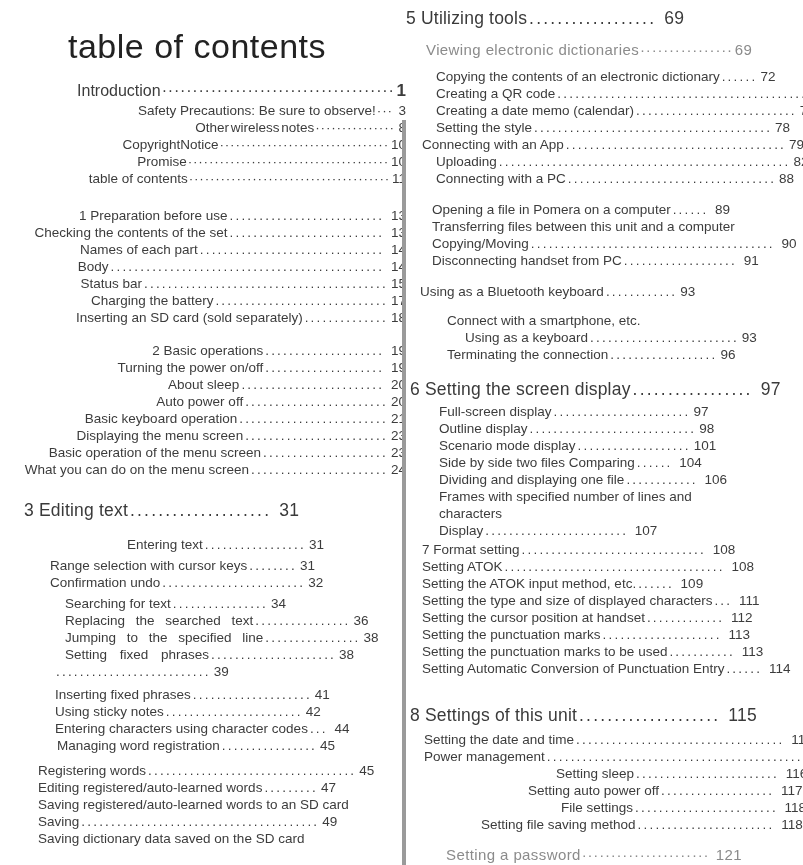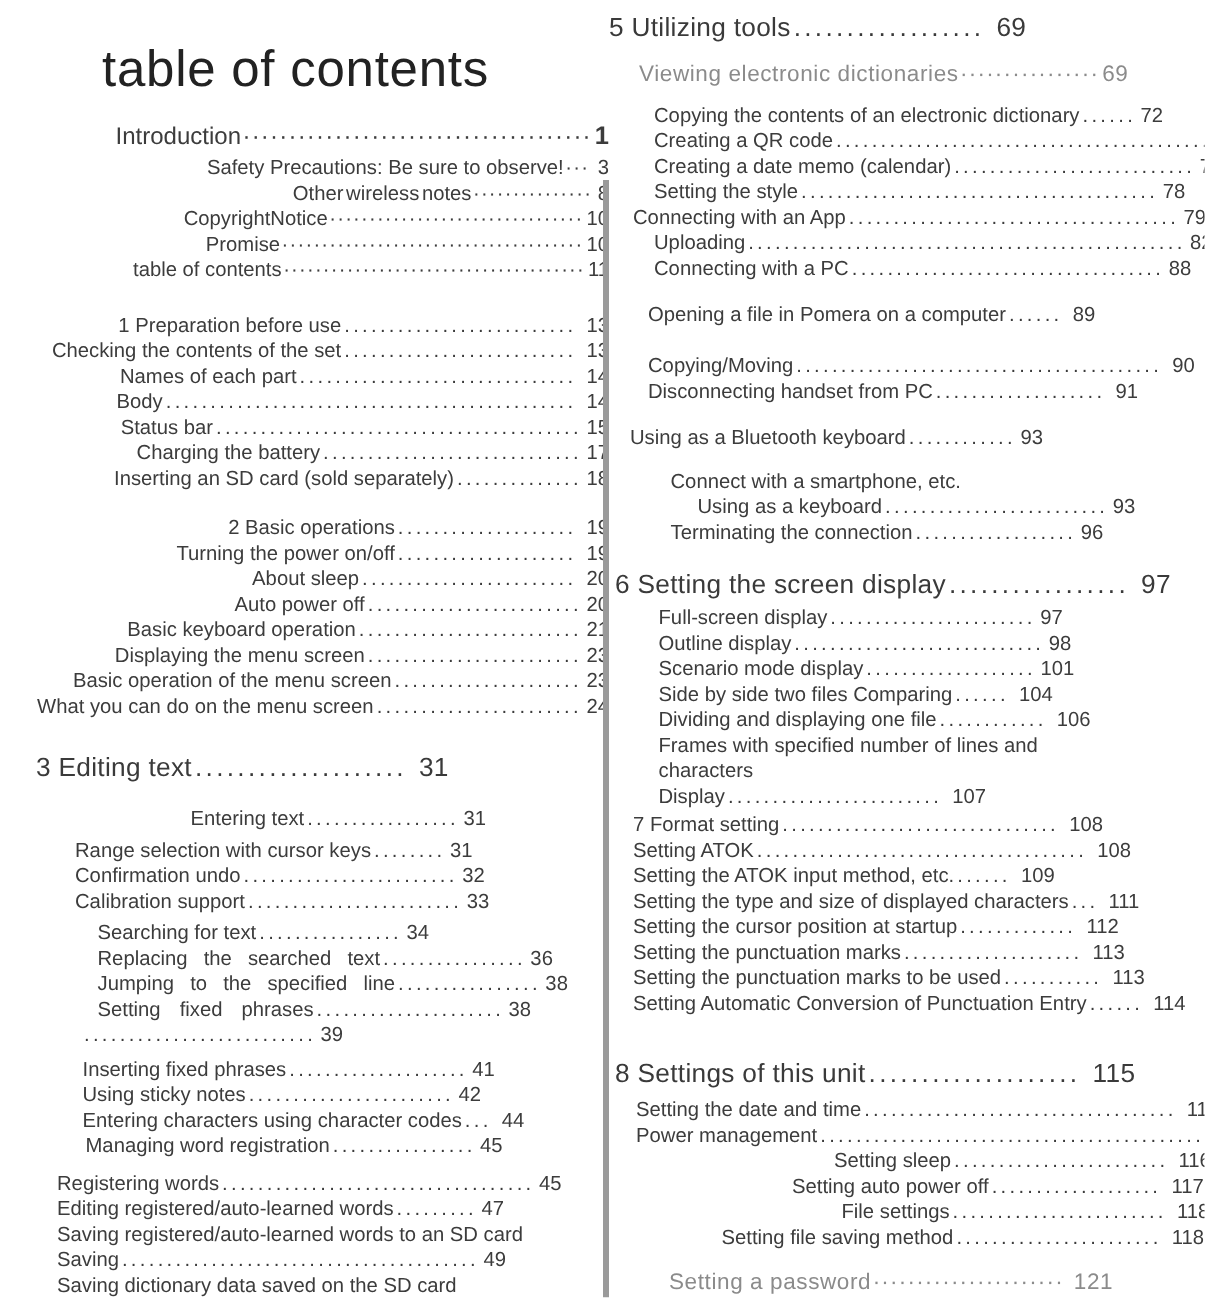--- a/index.html
+++ b/index.html
@@ -58,21 +58,20 @@
         <div class="row"><span class="t">Basic operation of the menu screen</span><span class="lead dot">.....................</span><span class="p">23</span></div>
         <div class="row"><span class="t">What you can do on the menu screen</span><span class="lead dot">.......................</span><span class="p">24</span></div>
       </div>
       <div class="block al" style="margin-top: 20px;">
         <div class="row hdr" style="margin-left: 4px;"><span class="t">3 Editing text</span><span class="lead dot">....................</span><span class="p"> 31</span></div>
       </div>
       <div class="block al" style="margin-top: 14px;">
         <div class="row" style="margin-left: 107px;"><span class="t">Entering text</span><span class="lead dot">.................</span><span class="p">31</span></div>
         <div class="row" style="margin-left: 30px; margin-top: 4px;"><span class="t">Range selection with cursor keys</span><span class="lead dot">........</span><span class="p">31</span></div>
         <div class="row" style="margin-left: 30px;"><span class="t">Confirmation undo</span><span class="lead dot">........................</span><span class="p">32</span></div>
-        <div class="row" style="margin-left: 30px;"><span class="t">Calibration support</span><span class="lead dot">........................</span><span class="p">33</span></div>
         <div class="row" style="margin-left: 45px; margin-top: 4px;"><span class="t">Searching for text</span><span class="lead dot">................</span><span class="p">34</span></div>
         <div class="row" style="margin-left: 45px; word-spacing: 7px;"><span class="t">Replacing the searched text</span><span class="lead dot">................</span><span class="p">36</span></div>
         <div class="row" style="margin-left: 45px; word-spacing: 7px;"><span class="t">Jumping to the specified line</span><span class="lead dot">................</span><span class="p">38</span></div>
         <div class="row" style="margin-left: 45px; word-spacing: 9px;"><span class="t">Setting fixed phrases</span><span class="lead dot">.....................</span><span class="p">38</span></div>
         <div class="row" style="margin-left: 34px;"><span class="t"></span><span class="lead dot">..........................</span><span class="p">39</span></div>
         <div class="row" style="margin-left: 35px; margin-top: 6px;"><span class="t">Inserting fixed phrases</span><span class="lead dot">....................</span><span class="p">41</span></div>
         <div class="row" style="margin-left: 35px;"><span class="t">Using sticky notes</span><span class="lead dot">.......................</span><span class="p">42</span></div>
         <div class="row" style="margin-left: 35px;"><span class="t">Entering characters using character codes</span><span class="lead dot">...</span><span class="p"> 44</span></div>
         <div class="row" style="margin-left: 37px;"><span class="t">Managing word registration</span><span class="lead dot">................</span><span class="p">45</span></div>
         <div class="row" style="margin-left: 18px; margin-top: 8px;"><span class="t">Registering words</span><span class="lead dot">...................................</span><span class="p">45</span></div>
@@ -97,21 +96,21 @@
       </div>
       <div class="block al" style="margin-top: 8px;">
         <div class="row" style="margin-left: 30px;"><span class="t">Copying the contents of an electronic dictionary</span><span class="lead dot">......</span><span class="p">72</span></div>
         <div class="row" style="margin-left: 30px;"><span class="t">Creating a QR code</span><span class="lead dot">............................................</span></div>
         <div class="row" style="margin-left: 30px;"><span class="t">Creating a date memo (calendar)</span><span class="lead dot">...........................</span><span class="p">75</span></div>
         <div class="row" style="margin-left: 30px;"><span class="t">Setting the style</span><span class="lead dot">........................................</span><span class="p">78</span></div>
         <div class="row" style="margin-left: 16px;"><span class="t">Connecting with an App</span><span class="lead dot">.....................................</span><span class="p">79</span></div>
         <div class="row" style="margin-left: 30px;"><span class="t">Uploading</span><span class="lead dot">.................................................</span><span class="p">82</span></div>
         <div class="row" style="margin-left: 30px;"><span class="t">Connecting with a PC</span><span class="lead dot">...................................</span><span class="p">88</span></div>
         <div class="row" style="margin-left: 26px; margin-top: 14px;"><span class="t">Opening a file in Pomera on a computer</span><span class="lead dot">......</span><span class="p"> 89</span></div>
-        <div class="row" style="margin-left: 26px;"><span class="lead dot"></span><span class="p"></span></div>
+        <div class="row" style="margin-left: 26px;"><span class="t">Transferring files between this unit and a computer</span><span class="lead dot"></span><span class="p"></span></div>
         <div class="row" style="margin-left: 26px;"><span class="t">Copying/Moving</span><span class="lead dot">.........................................</span><span class="p"> 90</span></div>
         <div class="row" style="margin-left: 26px;"><span class="t">Disconnecting handset from PC</span><span class="lead dot">...................</span><span class="p"> 91</span></div>
         <div class="row" style="margin-left: 14px; margin-top: 14px;"><span class="t">Using as a Bluetooth keyboard</span><span class="lead dot">............</span><span class="p">93</span></div>
         <div class="row" style="margin-left: 41px; margin-top: 12px;"><span class="t">Connect with a smartphone, etc.</span><span class="lead dot"></span><span class="p"></span></div>
         <div class="row" style="margin-left: 59px;"><span class="t">Using as a keyboard</span><span class="lead dot">.........................</span><span class="p">93</span></div>
         <div class="row" style="margin-left: 41px;"><span class="t">Terminating the connection</span><span class="lead dot">..................</span><span class="p">96</span></div>
       </div>
       <div class="block al" style="margin-top: 14px;">
         <div class="row hdr" style="margin-left: 4px;"><span class="t">6 Setting the screen display</span><span class="lead dot">.................</span><span class="p"> 97</span></div>
       </div>
@@ -123,21 +122,21 @@
         <div class="row" style="margin-left: 33px;"><span class="t">Dividing and displaying one file</span><span class="lead dot">............</span><span class="p"> 106</span></div>
         <div class="row" style="margin-left: 33px;"><span class="t">Frames with specified number of lines and</span><span class="lead dot"></span><span class="p"></span></div>
         <div class="row" style="margin-left: 33px;"><span class="t">characters</span><span class="lead dot"></span><span class="p"></span></div>
         <div class="row" style="margin-left: 33px;"><span class="t">Display</span><span class="lead dot">........................</span><span class="p"> 107</span></div>
       </div>
       <div class="block al" style="margin-top: 2px;">
         <div class="row" style="margin-left: 16px;"><span class="t">7 Format setting</span><span class="lead dot">...............................</span><span class="p"> 108</span></div>
         <div class="row" style="margin-left: 16px;"><span class="t">Setting ATOK</span><span class="lead dot">.....................................</span><span class="p"> 108</span></div>
         <div class="row" style="margin-left: 16px;"><span class="t">Setting the ATOK input method, etc.</span><span class="lead dot">......</span><span class="p"> 109</span></div>
         <div class="row" style="margin-left: 16px;"><span class="t">Setting the type and size of displayed characters</span><span class="lead dot">...</span><span class="p"> 111</span></div>
-        <div class="row" style="margin-left: 16px;"><span class="t">Setting the cursor position at startup</span><span class="lead dot">.............</span><span class="p"> 112</span></div>
+        <div class="row" style="margin-left: 16px;"><span class="t">Setting the cursor position at handset</span><span class="lead dot">.............</span><span class="p"> 112</span></div>
         <div class="row" style="margin-left: 16px;"><span class="t">Setting the punctuation marks</span><span class="lead dot">....................</span><span class="p"> 113</span></div>
         <div class="row" style="margin-left: 16px;"><span class="t">Setting the punctuation marks to be used</span><span class="lead dot">...........</span><span class="p"> 113</span></div>
         <div class="row" style="margin-left: 16px;"><span class="t">Setting Automatic Conversion of Punctuation Entry</span><span class="lead dot">......</span><span class="p"> 114</span></div>
       </div>
       <div class="block al" style="margin-top: 26px;">
         <div class="row hdr" style="margin-left: 4px;"><span class="t">8 Settings of this unit</span><span class="lead dot">....................</span><span class="p"> 115</span></div>
       </div>
       <div class="block al" style="margin-top: 4px;">
         <div class="row" style="margin-left: 18px;"><span class="t">Setting the date and time</span><span class="lead dot">...................................</span><span class="p"> 115</span></div>
         <div class="row" style="margin-left: 18px;"><span class="t">Power management</span><span class="lead dot">..............................................</span></div>

